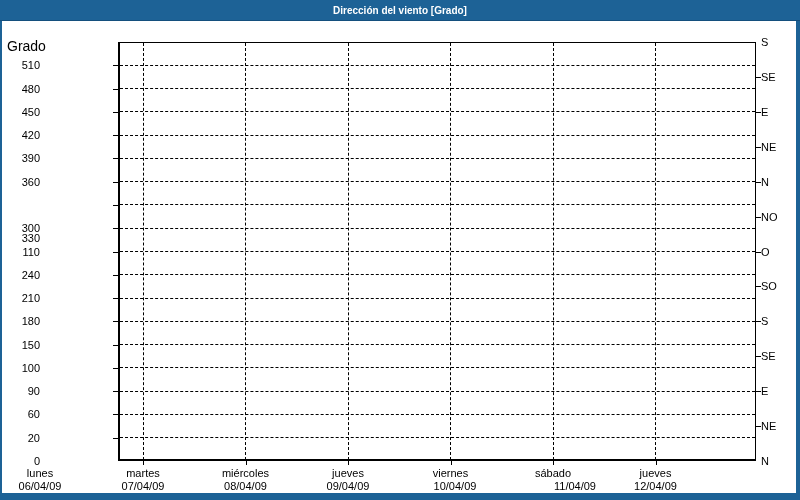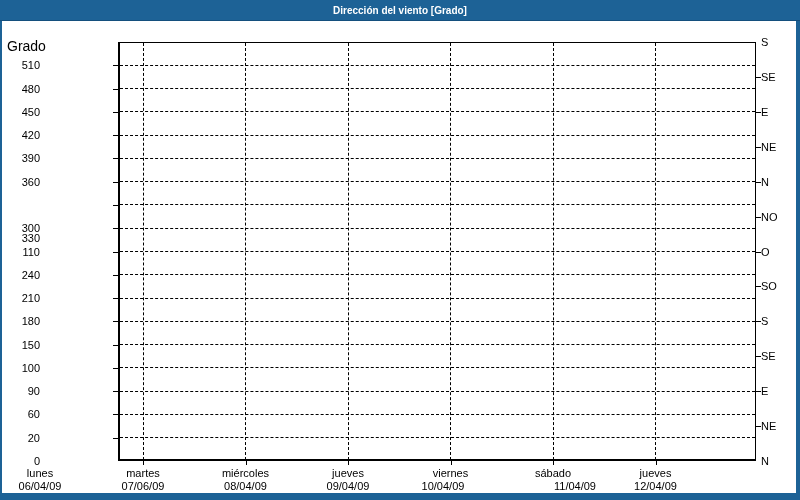--- a/index.html
+++ b/index.html
@@ -150,33 +150,33 @@
     <div class="rtick" style="top: 391.167px;"></div>
     <div class="rlab" style="top: 385.167px;">E</div>
     <div class="rtick" style="top: 426.083px;"></div>
     <div class="rlab" style="top: 420.083px;">NE</div>
     <div class="rlab" style="top: 455px;">N</div>
     <div class="dayname" style="left: -15px;">lunes</div>
     <div class="daydate" style="left: -15px;">06/04/09</div>
     <div class="vgrid" style="left: 142.5px;"></div>
     <div class="btick" style="left: 143px;"></div>
     <div class="dayname" style="left: 88px;">martes</div>
-    <div class="daydate" style="left: 88px;">07/06/09</div>
+    <div class="daydate" style="left: 88px;">07/04/09</div>
     <div class="vgrid" style="left: 245px;"></div>
     <div class="btick" style="left: 245.5px;"></div>
     <div class="dayname" style="left: 190.5px;">miércoles</div>
     <div class="daydate" style="left: 190.5px;">08/04/09</div>
     <div class="vgrid" style="left: 347.5px;"></div>
     <div class="btick" style="left: 348px;"></div>
     <div class="dayname" style="left: 293px;">jueves</div>
     <div class="daydate" style="left: 293px;">09/04/09</div>
     <div class="vgrid" style="left: 450px;"></div>
     <div class="btick" style="left: 450.5px;"></div>
     <div class="dayname" style="left: 395.5px;">viernes</div>
-    <div class="daydate" style="left: 388px; text-align: center;">10/04/09</div>
+    <div class="daydate" style="left: 400px; text-align: center;">10/04/09</div>
     <div class="vgrid" style="left: 552.5px;"></div>
     <div class="btick" style="left: 553px;"></div>
     <div class="dayname" style="left: 498px;">sábado</div>
     <div class="daydate" style="left: 520px;">11/04/09</div>
     <div class="vgrid" style="left: 655px;"></div>
     <div class="btick" style="left: 655.5px;"></div>
     <div class="dayname" style="left: 600.5px;">jueves</div>
     <div class="daydate" style="left: 600.5px;">12/04/09</div>
   </div>
 

